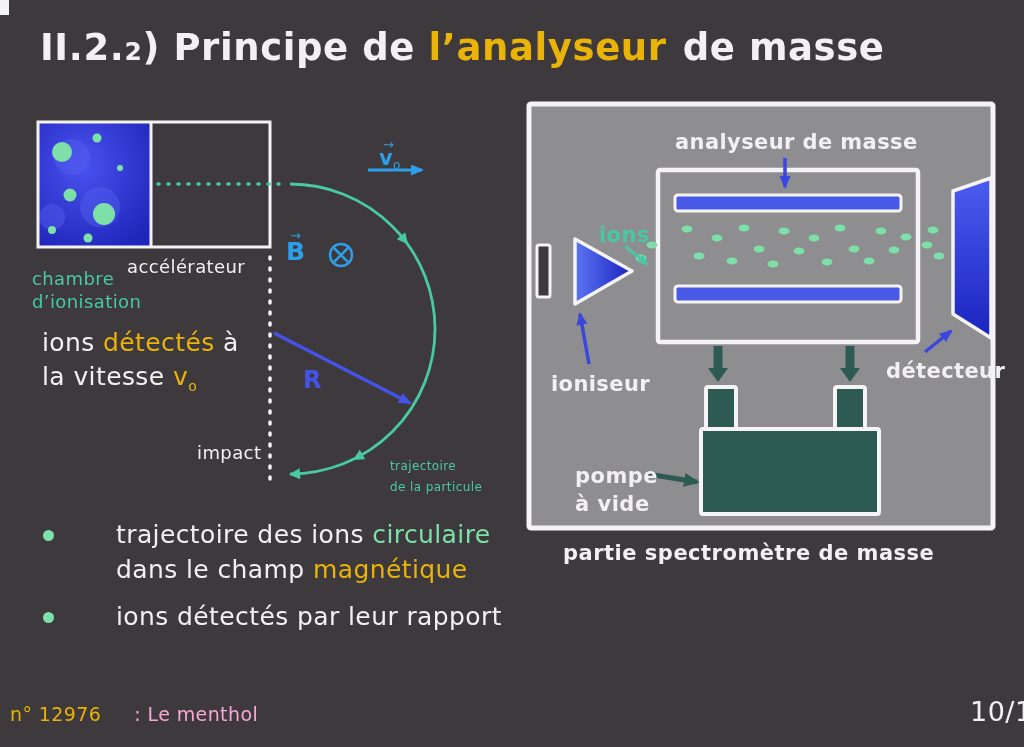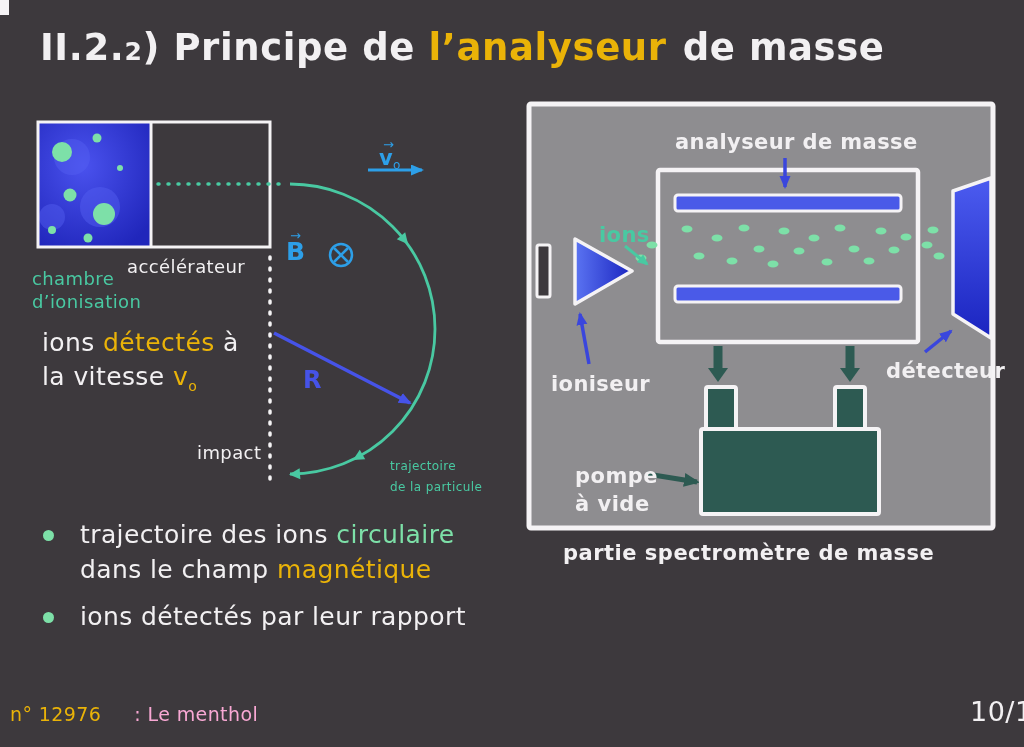--- a/index.html
+++ b/index.html
@@ -36,21 +36,21 @@
   .veclbl .base.big { font-size:25px; }
   .veclbl sub { font-size:12px; }
 
   .r-label { font-size:24px; font-weight:bold; }
 
   .traj-label { font-size:12px; line-height:21px; }
   .pump-label, .caption { letter-spacing:.5px; }
   .pump-label { line-height:27px; }
 
   .bullet-dot { position:absolute; width:11px; height:11px; border-radius:50%; background:#7de0a8; }
-  .bullet-text { position:absolute; font-size:25px; line-height:35px; letter-spacing:.4px; }
+  .bullet-text { position:absolute; font-size:25px; line-height:35px; letter-spacing:.4px;margin-left:36px; }
 
   .footer { position:absolute; left:10px; top:703px; font-size:19px; letter-spacing:.4px; }
   .footer .topic { color:#f9a8d4; margin-left:33px; }
   .page-num { position:absolute; left:942px; top:696px; font-size:27px; letter-spacing:.5px;margin-left:28px; }
 
   svg { position:absolute; overflow:visible; }
 </style>
 </head>
 <body>
 

